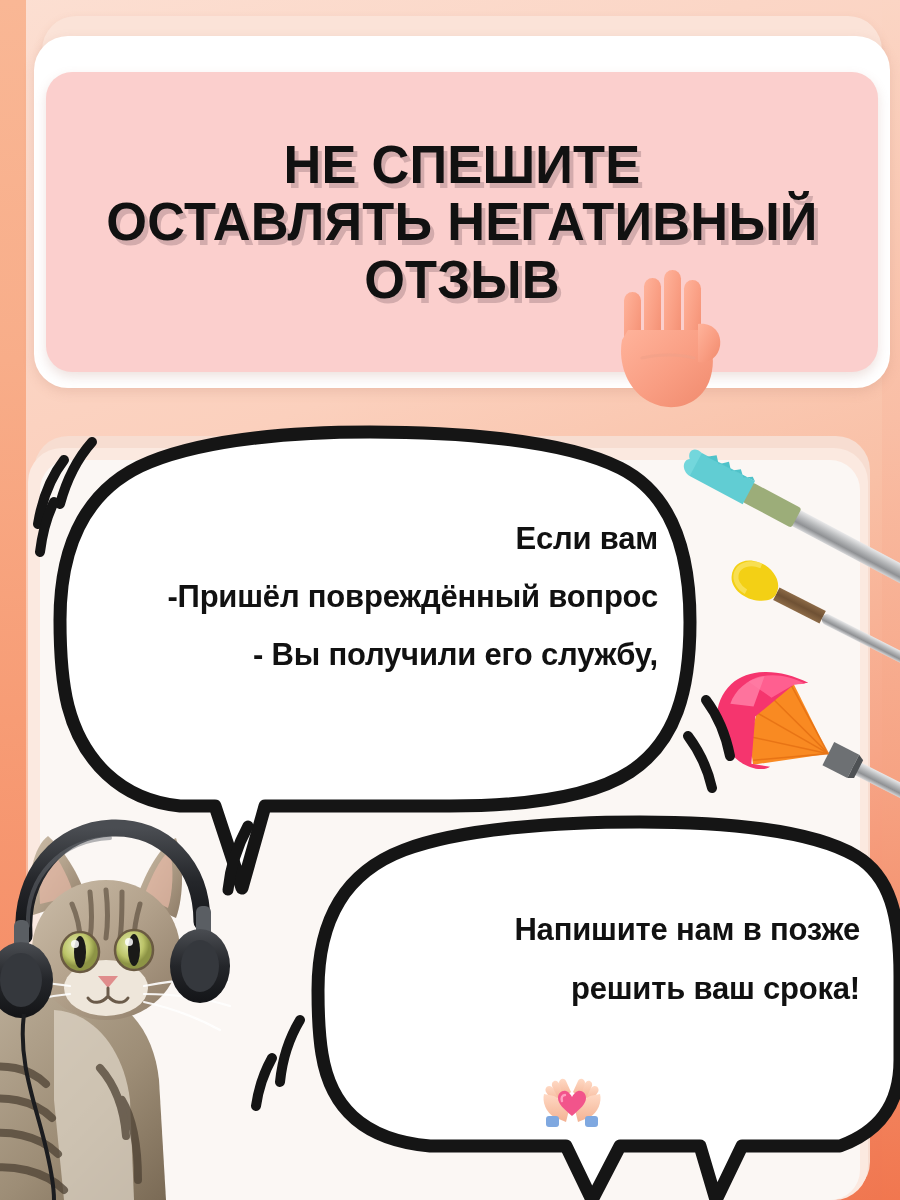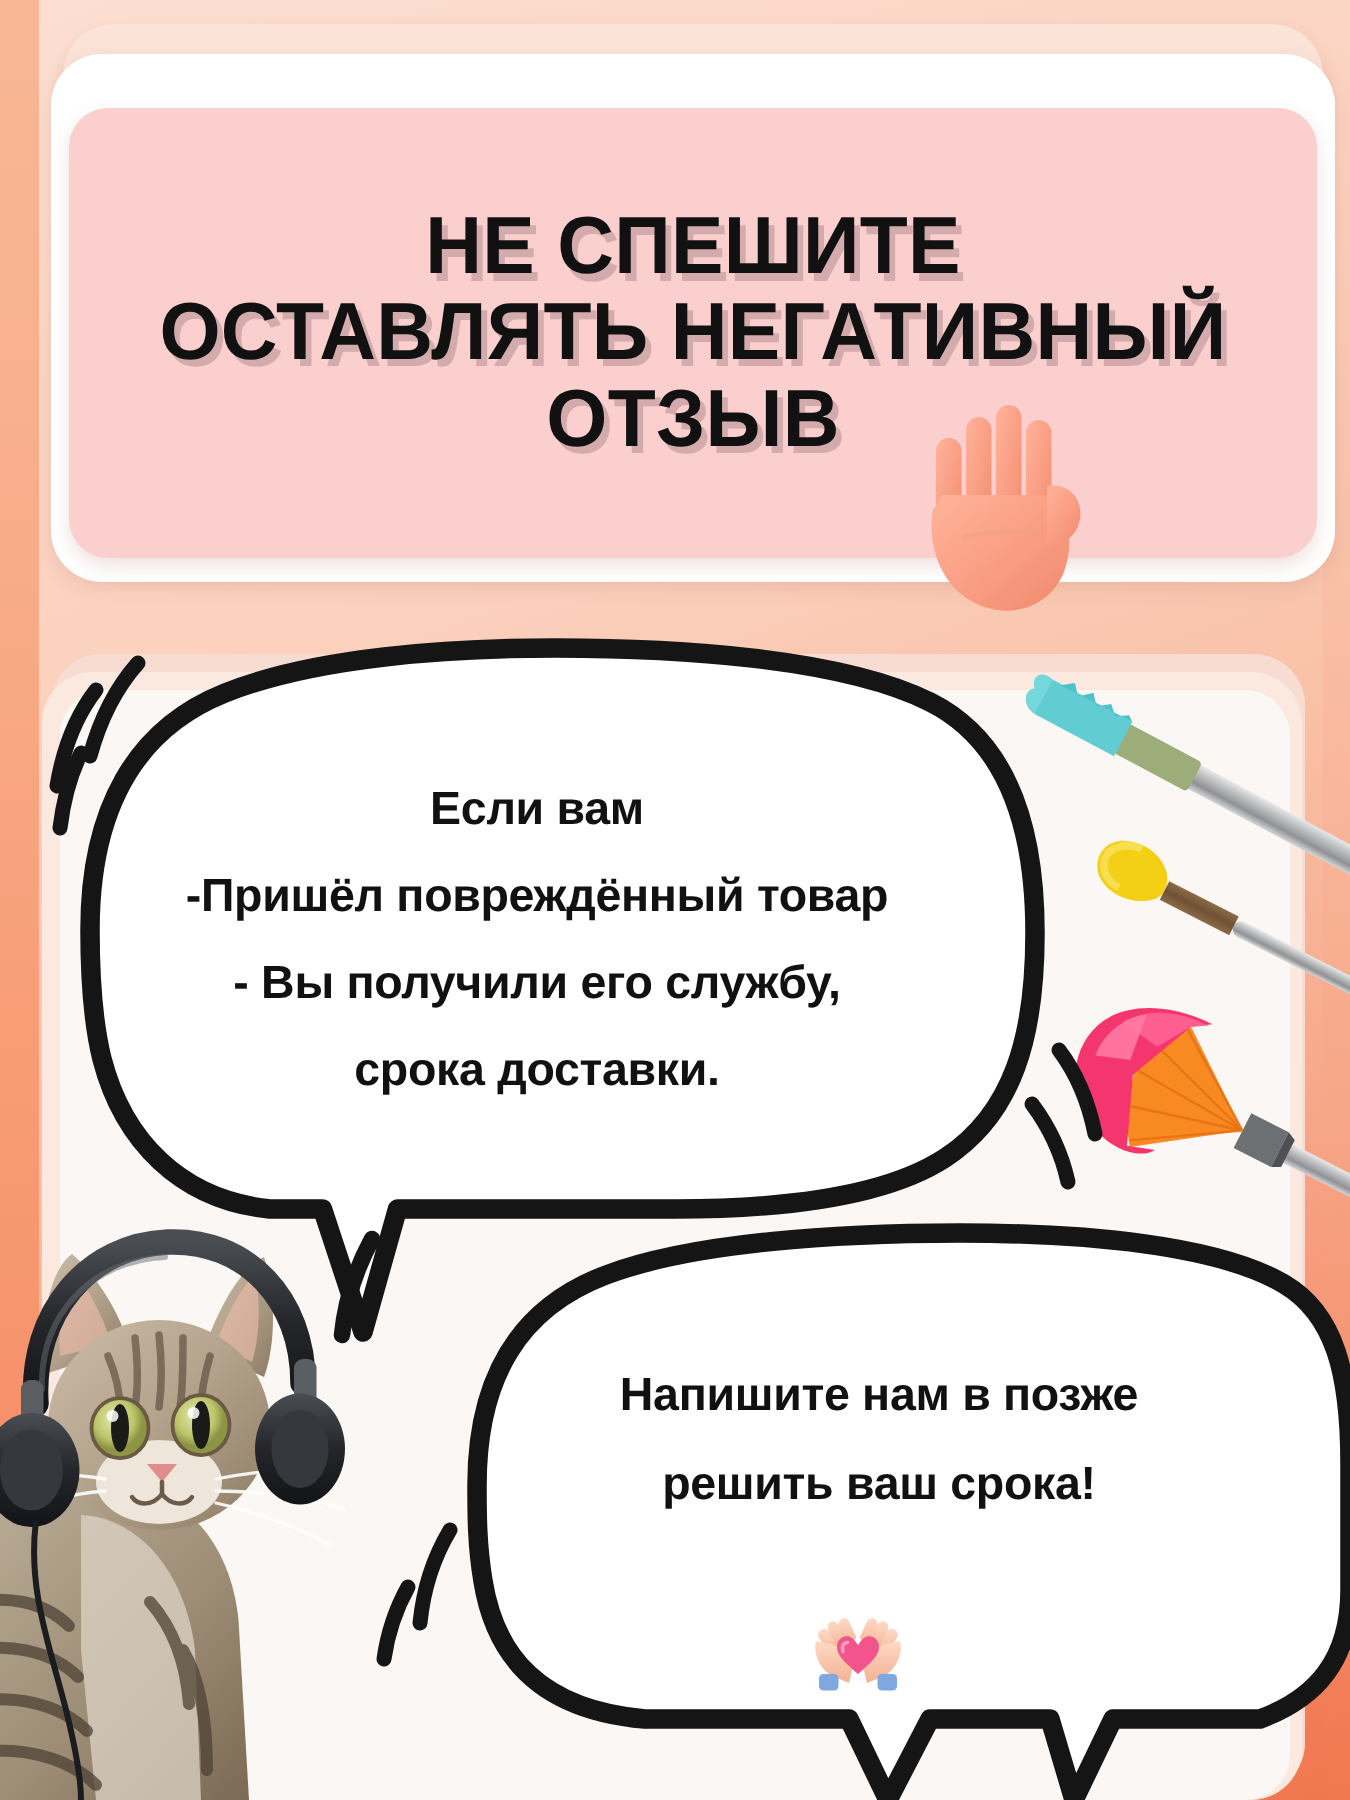--- a/index.html
+++ b/index.html
@@ -68,21 +68,21 @@
   .body-card{
     position:absolute;left:40px;top:460px;width:820px;height:740px;
     background:#fbf7f4;border-radius:30px;overflow:hidden;
   }
 
   
   .cat-wrap{
     position:absolute;left:-6px;top:800px;width:250px;height:400px;
   }
   .bubble-text{
-    position:absolute;text-align:center;color:#111;
+    position:absolute;text-align:right;color:#111;
     font-weight:bold;font-family:"Liberation Sans", sans-serif;
   }
   .b1-text{
     left:58px;top:510px;width:600px;
     font-size:31px;line-height:58px;letter-spacing:-.2px;
   }
   .b2-text{
     left:312px;top:900px;width:548px;
     font-size:31px;line-height:59px;letter-spacing:-.2px;
   }
@@ -338,23 +338,22 @@
       </g>
 
       <g stroke="#151515" stroke-width="11" fill="none" stroke-linecap="round">
         <path d="M248 826 C236 848 230 870 228 890"></path>
       </g>
     </g>
   </svg>
 
   <div class="bubble-text b1-text">
     <div class="line">Если вам</div>
-    <div class="line">-Пришёл повреждённый товар</div>
+    <div class="line">-Пришёл повреждённый вопрос</div>
     <div class="line">- Вы получили его службу,</div>
-    <div class="line">срока доставки.</div>
   </div>
 
   <div class="bubble-text b2-text">
     <div class="line">Напишите нам в позже</div>
     <div class="line">решить ваш срока!</div>
   </div>
 
   <div class="heart-emoji">
     <svg width="64" height="52" viewBox="0 0 64 52" aria-hidden="true">
       <defs>

